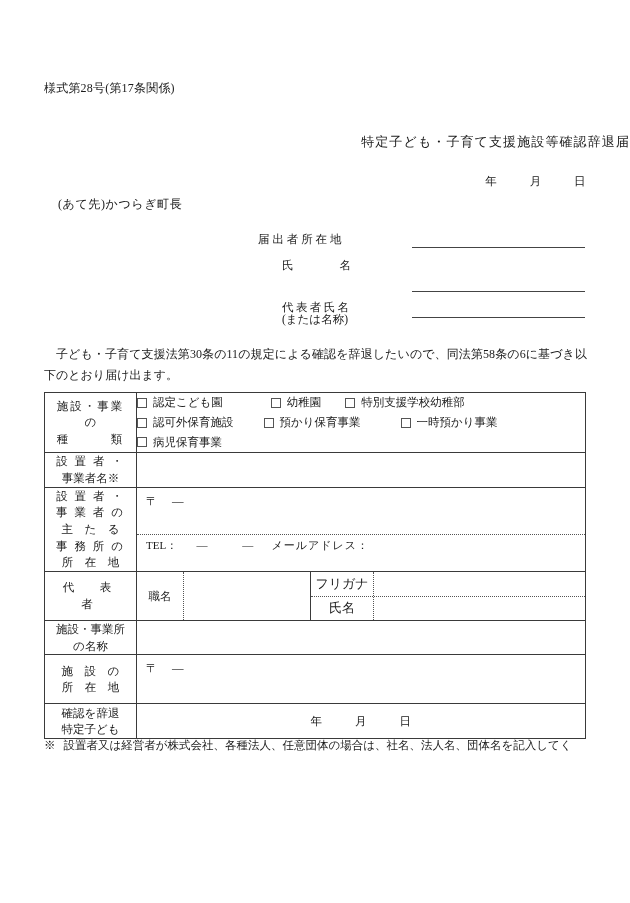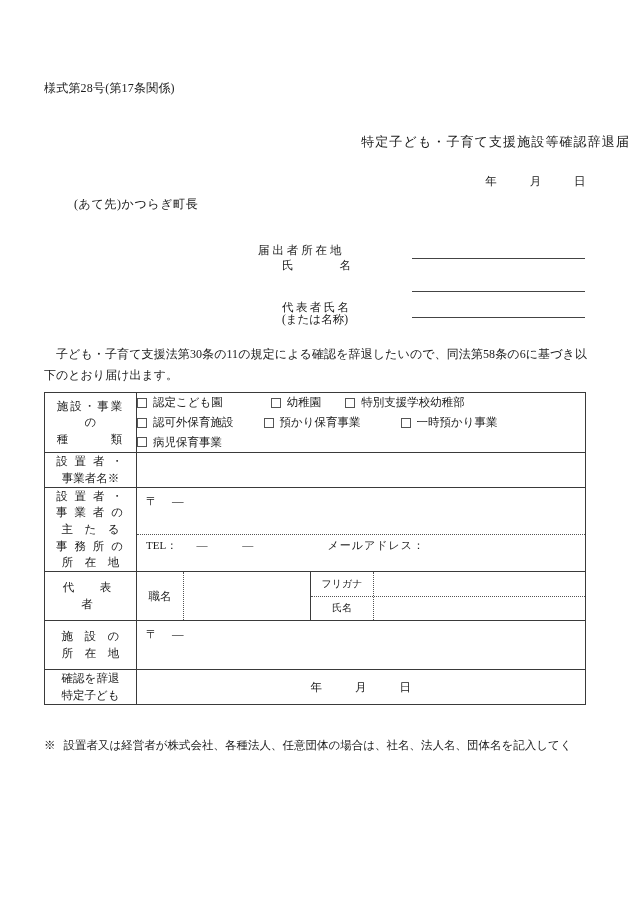--- a/index.html
+++ b/index.html
@@ -58,21 +58,20 @@
   .date-line .sep { display: inline-block; width: 26px; }
 
   
   .addressee {
     position: absolute;
     left: 58px;
     top: 196px;
     font-size: 12px;
     letter-spacing: 0.6px;
     white-space: nowrap;
-    margin-left: 16px;
   }
 
   
   .submitter {
     position: absolute;
     left: 250px;
     top: 228px;
     width: 336px;
   }
   .sub-row {
@@ -91,21 +90,21 @@
     justify-content: space-between;
   }
   .rule {
     position: absolute;
     left: 162px;
     width: 173px;
     border-bottom: 1.1px solid #444;
     height: 0;
   }
 
-  .r1 { top: 15px; height: 18px; }
+  .r1 { top: 4px; height: 18px; }
   .r1 .sub-label { position: absolute; left: 8px; top: 0; width: 150px; }
   .r1 .rule { top: 15px; }
 
   .r2 { position: absolute; top: 30px; left: 0; width: 336px; height: 36px; }
   .r2 .sub-label { position: absolute; left: 32px; top: 0; width: 126px; }
   .r2 .sub-label2 { position: absolute; left: 32px; top: 17px; white-space: nowrap; margin-top: 37px; }
   .r2 .rule { top: 33px; }
 
   .r3 { position: absolute; top: 72px; left: 0; width: 336px; height: 20px; text-decoration: underline; }
   .r3 .sub-label { position: absolute; left: 32px; top: 0; letter-spacing: 2.4px; }
@@ -191,21 +190,21 @@
   .tel-line {
     position: absolute;
     left: 9px;
     top: 50px;
     right: 8px;
     white-space: nowrap;
     font-size: 11px;
   }
   .tel-line .d1 { display: inline-block; width: 44px; text-align: center; }
   .tel-line .d2 { display: inline-block; width: 42px; text-align: center; }
-  .tel-line .mail { margin-left: 56px; letter-spacing: 1px; }
+  .tel-line .mail { letter-spacing: 1px; }
 
   .blank-cell { height: 32px; }
   .addr2-cell { position: relative; height: 48px; vertical-align: top; }
 
   
   .rep-inner {
     display: flex;
     width: 100%;
     height: 48px;
   }
@@ -232,21 +231,21 @@
   }
   .rep-sub.top { border-bottom: 1px dotted #555; }
   .rep-sub-label {
     width: 62px;
     flex: 0 0 auto;
     border-right: 1px dotted #555;
     height: 100%;
     display: flex;
     align-items: center;
     justify-content: center;
-    font-size: 10px;
+    font-size: 13px;
     text-align: right;
   }
   .rep-sub-val { flex: 1 1 auto; }
 
   .date-cell {
     height: 34px;
     position: relative;
   }
   .date-inner {
     position: absolute;
@@ -403,20 +402,27 @@
               </div>
               <div class="rep-sub">
                 <div class="rep-sub-label">氏名</div>
                 <div class="rep-sub-val"></div>
               </div>
             </div>
           </div>
         </td>
       </tr>
 
+      <tr>
+        <td class="lbl-cell">
+          <div>施設・事業所</div>
+          <div>の名称</div>
+        </td>
+        <td class="blank-cell"></td>
+      </tr>
 
       <tr>
         <td class="lbl-cell">
           <div>施　設　の</div>
           <div>所　在　地</div>
         </td>
         <td class="addr2-cell">
           <div class="zip">
             <span>〒</span>
             <span class="dash">—</span>

